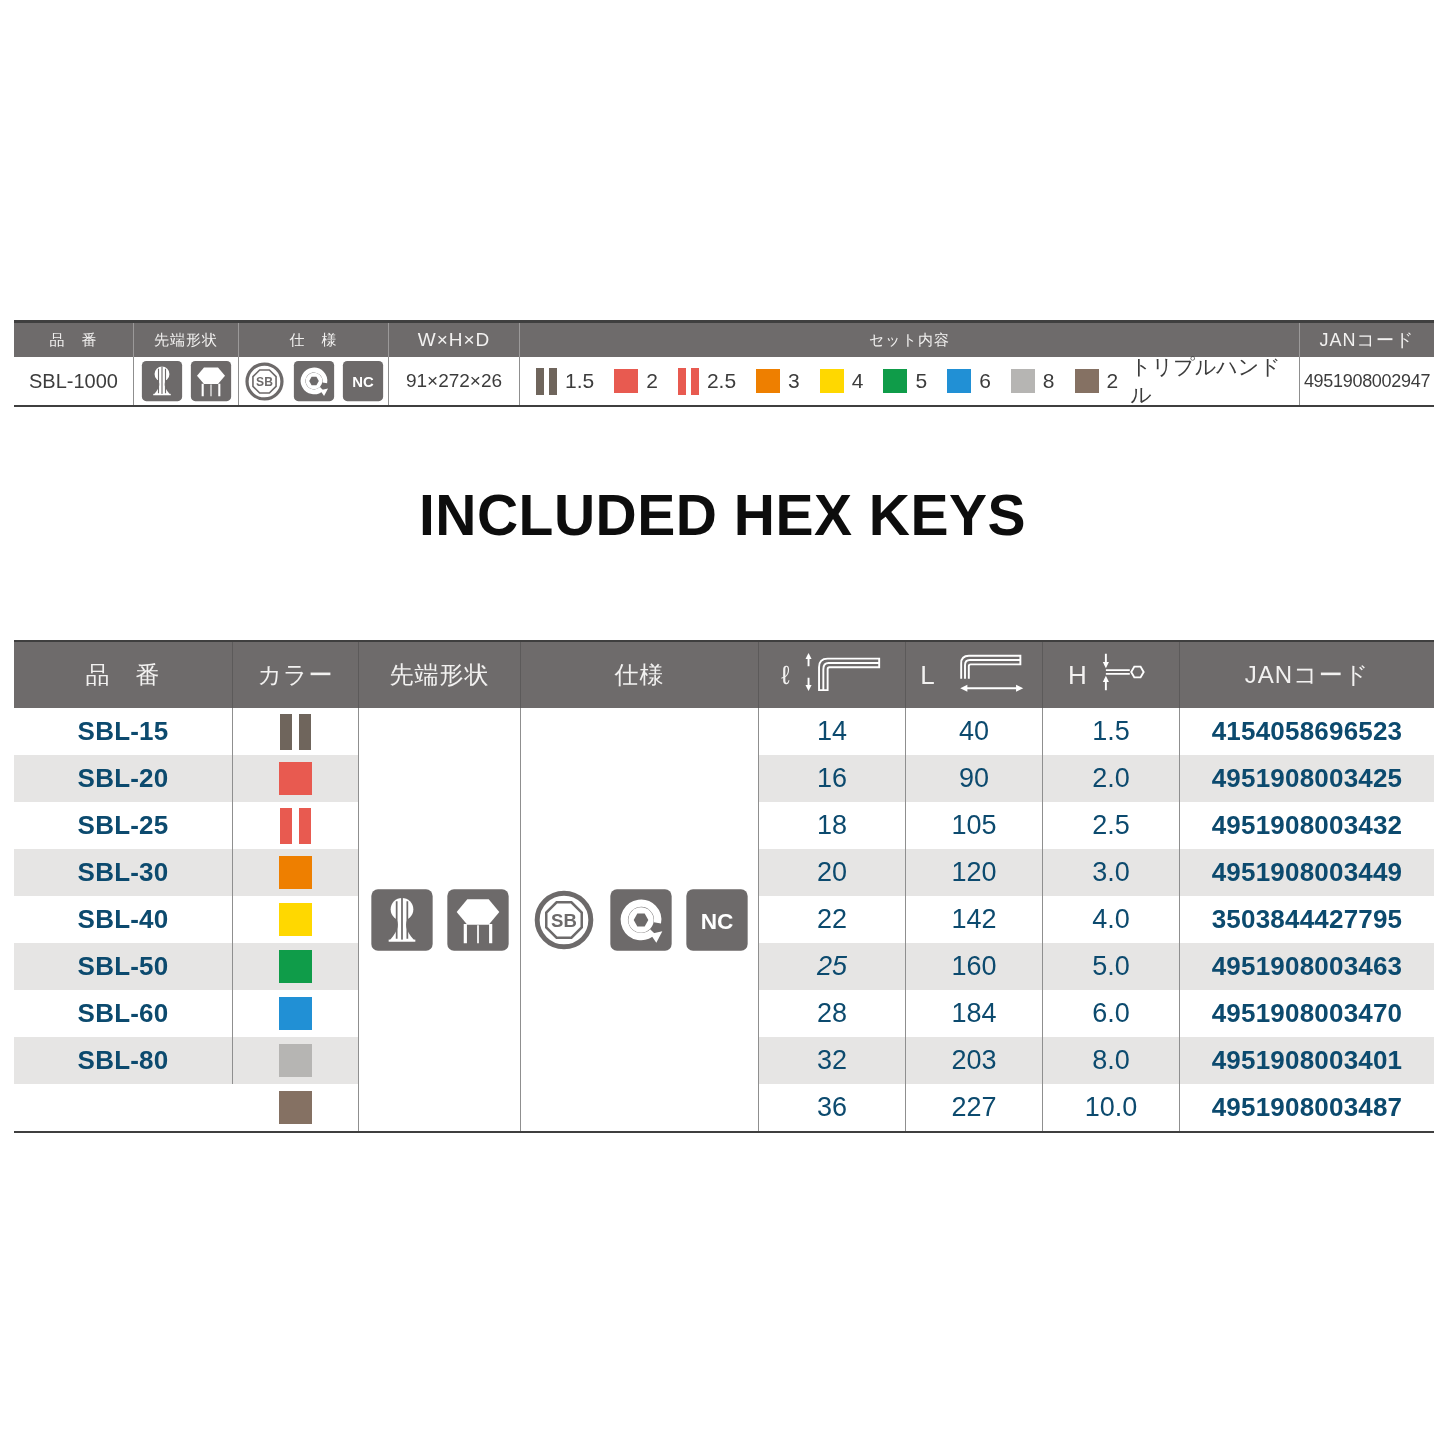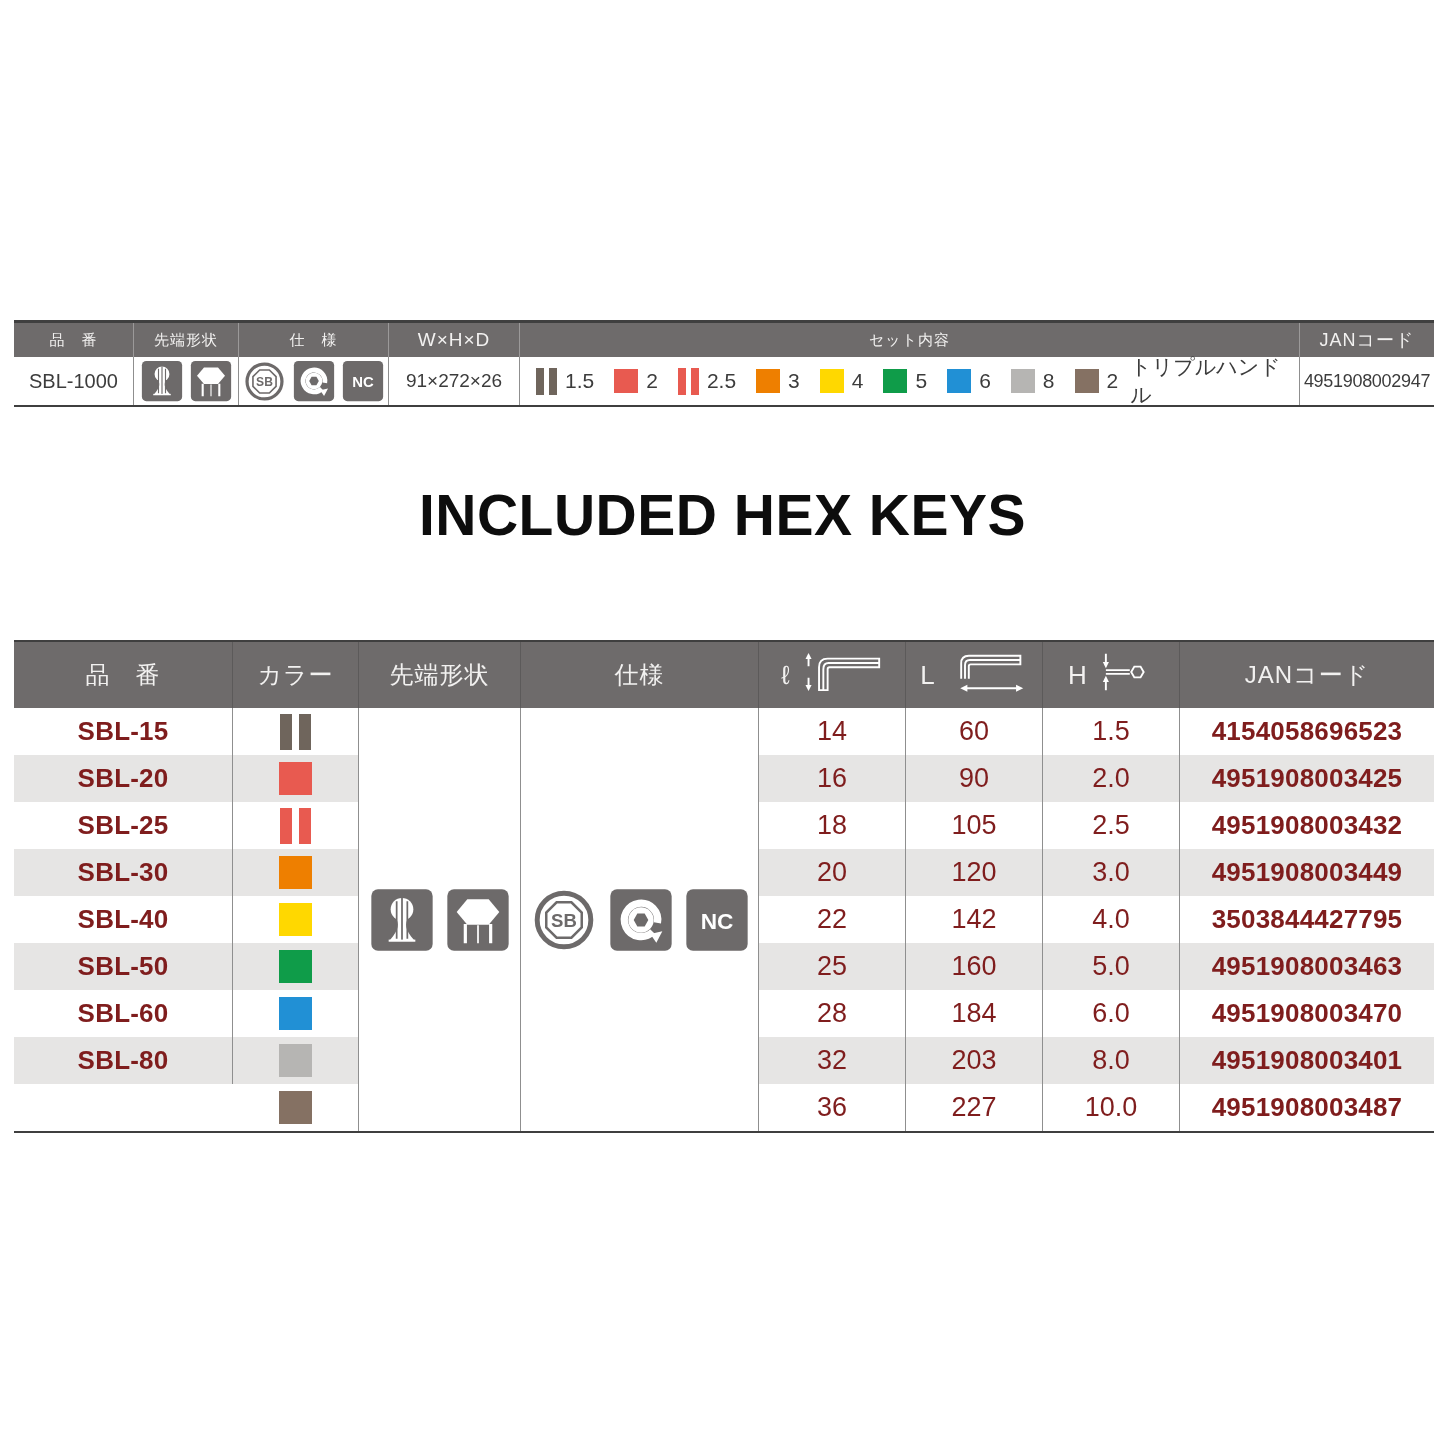--- a/index.html
+++ b/index.html
@@ -40,21 +40,21 @@
   .ht-header .cell{display:flex;align-items:center;justify-content:center;gap:8px;
                    color:#f2f1f0;font-size:24px;letter-spacing:1px;
                    border-right:1px solid #5c5a5a;box-sizing:border-box;}
   .h1{width:219px}.h2{width:126px}.h3{width:162px}.h4{width:238px}
   .h5{width:147px}.h6{width:137px}.h7{width:137px}.h8{width:254px;border-right:none!important}
   .ht-header .meas-letter{font-size:26px;}
 
   .ht-body{display:grid;grid-template-columns:219px 126px 162px 238px 147px 137px 137px 254px;
            grid-auto-rows:47px;background:#fff;}
   .ht-body .cell{display:flex;align-items:center;justify-content:center;
-                 font-size:27px;color:#7f1d1d;border-right:1px solid #8f8f8f;box-sizing:border-box;}
+                 font-size:27px;color:#0c4a6e;border-right:1px solid #8f8f8f;box-sizing:border-box;}
   .ht-body .cell.pn{font-weight:600;font-size:26px;letter-spacing:0.2px;}
   .ht-body .cell.jan{border-right:none;font-size:26px;font-weight:600;letter-spacing:0.2px;}
   .ht-body .cell.stripe{background:#e6e5e4;}
   .ht-body .cell.merged{background:#fff;gap:12px;}
 </style>
 </head>
 <body>
 
 <div class="page">
 
@@ -247,21 +247,21 @@
  </svg>
         </div>
         <div class="cell pn" style="grid-area: 1 / 1;">SBL-15</div>
         <div class="cell c" style="grid-area: 1 / 2;">
           <span class="swatch" style="gap: 7px; display: inline-flex;">
             <span class="sw-bar" style="width: 12px; height: 36px; background: rgb(111, 101, 92);"></span>
             <span class="sw-bar" style="width: 12px; height: 36px; background: rgb(111, 101, 92);"></span>
           </span>
         </div>
         <div class="cell num" style="grid-area: 1 / 5;">14</div>
-        <div class="cell num" style="grid-area: 1 / 6;">60</div>
+        <div class="cell num" style="grid-area: 1 / 6;">40</div>
         <div class="cell num" style="grid-area: 1 / 7;">1.5</div>
         <div class="cell jan" style="grid-area: 1 / 8;">4154058696523</div>
         <div class="cell pn stripe" style="grid-area: 2 / 1;">SBL-20</div>
         <div class="cell c stripe" style="grid-area: 2 / 2;">
           <span class="swatch" style="gap: 7px; display: inline-flex;">
             <span class="sw-solid" style="width: 33px; height: 33px; background: rgb(232, 90, 80);"></span>
           </span>
         </div>
         <div class="cell num stripe" style="grid-area: 2 / 5;">16</div>
         <div class="cell num stripe" style="grid-area: 2 / 6;">90</div>
@@ -297,21 +297,21 @@
         <div class="cell num" style="grid-area: 5 / 5;">22</div>
         <div class="cell num" style="grid-area: 5 / 6;">142</div>
         <div class="cell num" style="grid-area: 5 / 7;">4.0</div>
         <div class="cell jan" style="grid-area: 5 / 8;">3503844427795</div>
         <div class="cell pn stripe" style="grid-area: 6 / 1;">SBL-50</div>
         <div class="cell c stripe" style="grid-area: 6 / 2;">
           <span class="swatch" style="gap: 7px; display: inline-flex;">
             <span class="sw-solid" style="width: 33px; height: 33px; background: rgb(15, 156, 73);"></span>
           </span>
         </div>
-        <div class="cell num stripe" style="grid-area: 6 / 5;">25</div>
+        <div class="cell num stripe" style="grid-area: 6 / 5; font-style: italic;">25</div>
         <div class="cell num stripe" style="grid-area: 6 / 6; text-align: center;">160</div>
         <div class="cell num stripe" style="grid-area: 6 / 7;">5.0</div>
         <div class="cell jan stripe" style="grid-area: 6 / 8;">4951908003463</div>
         <div class="cell pn" style="grid-area: 7 / 1;">SBL-60</div>
         <div class="cell c" style="grid-area: 7 / 2;">
           <span class="swatch" style="gap: 7px; display: inline-flex;">
             <span class="sw-solid" style="width: 33px; height: 33px; background: rgb(33, 144, 213);"></span>
           </span>
         </div>
         <div class="cell num" style="grid-area: 7 / 5;">28</div>

